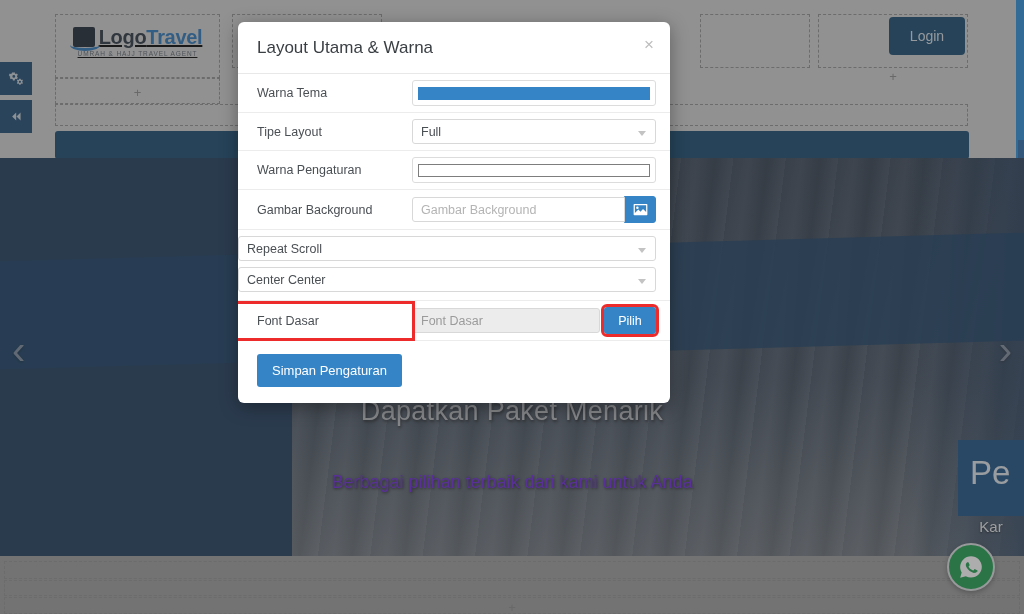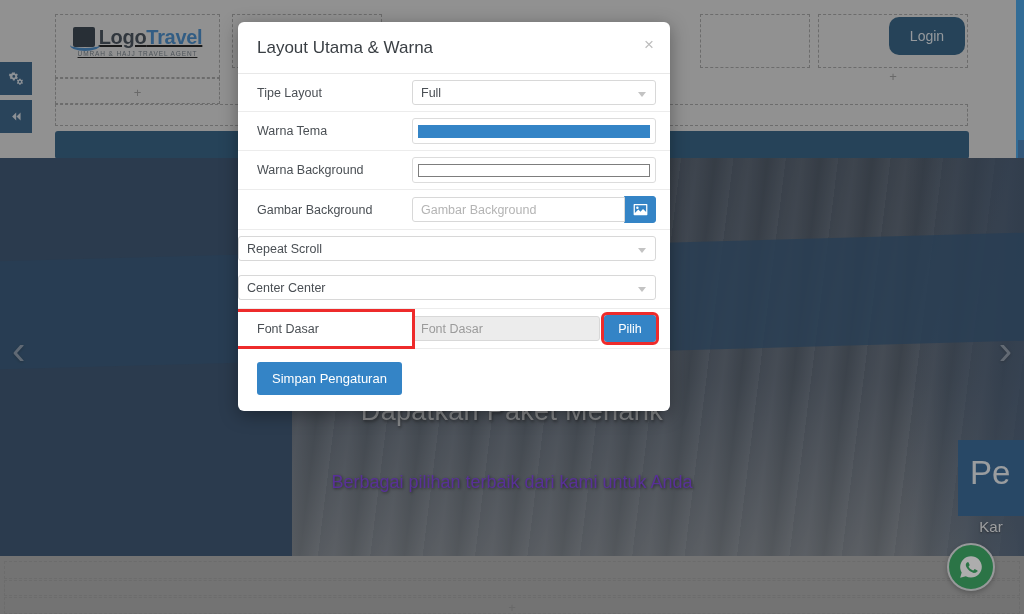--- a/index.html
+++ b/index.html
@@ -97,21 +97,21 @@
     margin-top: 3px;
   }
 
   .login-btn {
     position: absolute;
     right: 59px; top: 17px;
     width: 76px; height: 38px;
     background: #17496f;
     color: #d6dde3;
     border: none;
-    border-radius: 10px;
+    border-radius: 4px;
     font-size: 14px;
     font-family: "Liberation Sans", sans-serif;
     cursor: pointer;
   }
 
   .navbar {
     position: absolute;
     left: 55px; right: 55px;
     top: 131px;
     height: 28px;
@@ -506,58 +506,58 @@
 
   <div class="modal">
     <div class="modal-header">
       <span class="modal-title">Layout Utama &amp; Warna</span>
       <span class="modal-close">×</span>
     </div>
 
     <div class="modal-body">
 
       <div class="form-row">
-        <div class="form-label">Tipe Layout</div>
-        <div class="form-control-wrap">
-          <div class="fld select">Full</div>
-        </div>
-      </div>
-
-      <div class="form-row">
         <div class="form-label">Warna Tema</div>
         <div class="form-control-wrap">
           <div class="color-fld">
             <div class="color-swatch" id="sw-tema" style="background: rgb(52, 132, 198);"></div>
           </div>
         </div>
       </div>
 
       <div class="form-row">
-        <div class="form-label">Warna Background</div>
+        <div class="form-label">Tipe Layout</div>
+        <div class="form-control-wrap">
+          <div class="fld select">Full</div>
+        </div>
+      </div>
+
+      <div class="form-row">
+        <div class="form-label">Warna Pengaturan</div>
         <div class="form-control-wrap">
           <div class="color-fld">
             <div class="color-swatch outline" id="sw-bg" style="background: rgb(255, 255, 255);"></div>
           </div>
         </div>
       </div>
 
       <div class="form-row">
         <div class="form-label">Gambar Background</div>
         <div class="form-control-wrap">
           <div class="fld placeholder" style="border-radius:3px 0 0 3px;">Gambar Background</div>
           <div class="img-btn">
             <svg width="15" height="13" viewBox="0 0 24 20" fill="#fff">
               <path d="M2 1h20a1 1 0 0 1 1 1v16a1 1 0 0 1-1 1H2a1 1 0 0 1-1-1V2a1 1 0 0 1 1-1zm1 2v12.5l5.5-5.5 3.5 3.5L16 9l5 5V3H3zm4 2a2 2 0 1 1 0 4 2 2 0 0 1 0-4z"></path>
             </svg>
           </div>
         </div>
       </div>
 
       <div class="form-row">
-        <div class="form-control-wrap stacked-row" style="flex-direction:column; align-items:stretch; gap:14px;">
+        <div class="form-control-wrap stacked-row" style="flex-direction:column; align-items:stretch; gap:6px;">
           <div class="fld select">Repeat Scroll</div>
           <div class="fld select">Center Center</div>
         </div>
       </div>
 
       <div class="form-row" style="position:relative;">
         <div class="form-label highlight" style="background:#fff; z-index:4;">Font Dasar</div>
         <div class="form-control-wrap">
           <div class="fld disabled placeholder">Font Dasar</div>
           <button class="pilih-btn highlight">Pilih</button>

